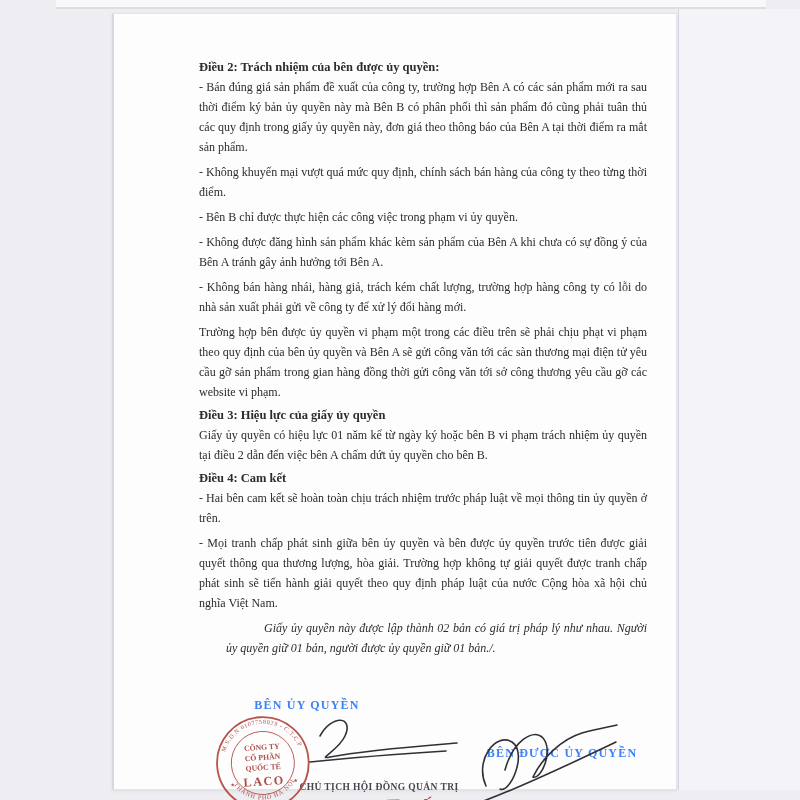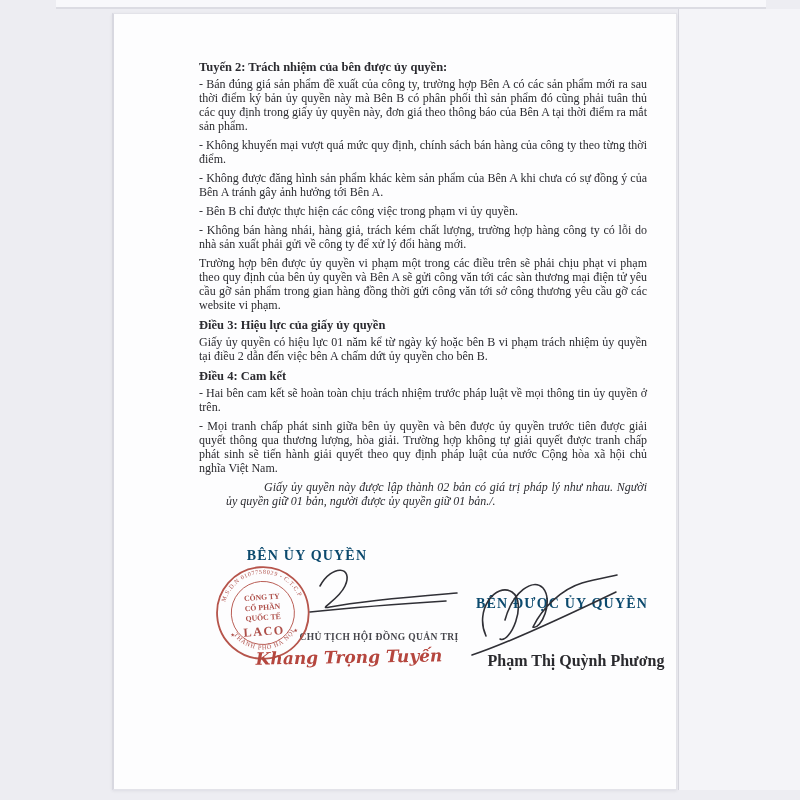--- a/index.html
+++ b/index.html
@@ -24,33 +24,33 @@
     border: 1px solid #e3e3e9;
     border-left: 2px solid #d8d8e0;
     padding: 40px 29px 0 85px;
     box-shadow: 0 1px 3px rgba(40,40,60,0.08);
   }
   .article-heading {
     font-weight: bold; font-size: 12.5px; line-height: 14px;
     margin: 6px 0 3px 0;
   }
   .para {
-    font-size: 12px; line-height: 14px; text-align: justify;
+    font-size: 12px; line-height: 20px; text-align: justify;
     margin: 0 0 5px 0;
   }
   .closing {
     font-style: italic; text-indent: 38px; margin-top: 5px; margin-left: 27px;
   }
   .sig-area {
     position: relative; height: 215px;
     margin: 22px -29px 0 -85px; 
   }
   .sig-title {
-    position: absolute; top: 18px; font-weight: bold; font-size: 14px;
-    letter-spacing: 1.2px; text-align: center; color: #0c4a6e;
+    position: absolute; top: 18px; font-weight: bold; font-size: 12px;
+    letter-spacing: 1.2px; text-align: center; color: #3b82f6;
   }
   .sig-title.left  { left: 108px; width: 170px; }
   .sig-title.right { left: 348px; width: 200px; margin-top: 48px; }
   .stamp {
     position: absolute; left: 92px; top: 34px; width: 114px; height: 102px;
     opacity: 0.93; transform: rotate(-4deg);
   }
   .role-line {
     position: absolute; left: 140px; top: 102px; width: 250px;
     font-size: 9.5px; font-weight: bold; letter-spacing: 0.4px;
@@ -73,25 +73,25 @@
   .seal-ring { stroke: #b1493f; fill: none; }
 </style>
 </head>
 <body>
 
 <div class="prev-edge"></div>
 <div class="side-panel"></div>
 
 <div class="page">
 
-  <div class="article-heading">Tuyến 2: Trách nhiệm của bên được ủy quyền:</div>
+  <div class="article-heading">Điều 2: Trách nhiệm của bên được ủy quyền:</div>
   <p class="para">- Bán đúng giá sản phẩm đề xuất của công ty, trường hợp Bên A có các sản phẩm mới ra sau thời điểm ký bản ủy quyền này mà Bên B có phân phối thì sản phẩm đó cũng phải tuân thủ các quy định trong giấy ủy quyền này, đơn giá theo thông báo của Bên A tại thời điểm ra mắt sản phẩm.</p>
   <p class="para">- Không khuyến mại vượt quá mức quy định, chính sách bán hàng của công ty theo từng thời điểm.</p>
+  <p class="para">- Bên B chỉ được thực hiện các công việc trong phạm vi ủy quyền.</p>
   <p class="para">- Không được đăng hình sản phẩm khác kèm sản phẩm của Bên A khi chưa có sự đồng ý của Bên A tránh gây ảnh hưởng tới Bên A.</p>
-  <p class="para">- Bên B chỉ được thực hiện các công việc trong phạm vi ủy quyền.</p>
   <p class="para">- Không bán hàng nhái, hàng giả, trách kém chất lượng, trường hợp hàng công ty có lỗi do nhà sản xuất phải gửi về công ty để xử lý đổi hàng mới.</p>
   <p class="para">Trường hợp bên được ủy quyền vi phạm một trong các điều trên sẽ phải chịu phạt vi phạm theo quy định của bên ủy quyền và Bên A sẽ gửi công văn tới các sàn thương mại điện tử yêu cầu gỡ sản phẩm trong gian hàng đồng thời gửi công văn tới sở công thương yêu cầu gỡ các website vi phạm.</p>
 
   <div class="article-heading">Điều 3: Hiệu lực của giấy ủy quyền</div>
   <p class="para">Giấy ủy quyền có hiệu lực 01 năm kể từ ngày ký hoặc bên B vi phạm trách nhiệm ủy quyền tại điều 2 dẫn đến việc bên A chấm dứt ủy quyền cho bên B.</p>
 
   <div class="article-heading">Điều 4: Cam kết</div>
   <p class="para">- Hai bên cam kết sẽ hoàn toàn chịu trách nhiệm trước pháp luật về mọi thông tin ủy quyền ở trên.</p>
   <p class="para">- Mọi tranh chấp phát sinh giữa bên ủy quyền và bên được ủy quyền trước tiên được giải quyết thông qua thương lượng, hòa giải. Trường hợp không tự giải quyết được tranh chấp phát sinh sẽ tiến hành giải quyết theo quy định pháp luật của nước Cộng hòa xã hội chủ nghĩa Việt Nam.</p>
 

